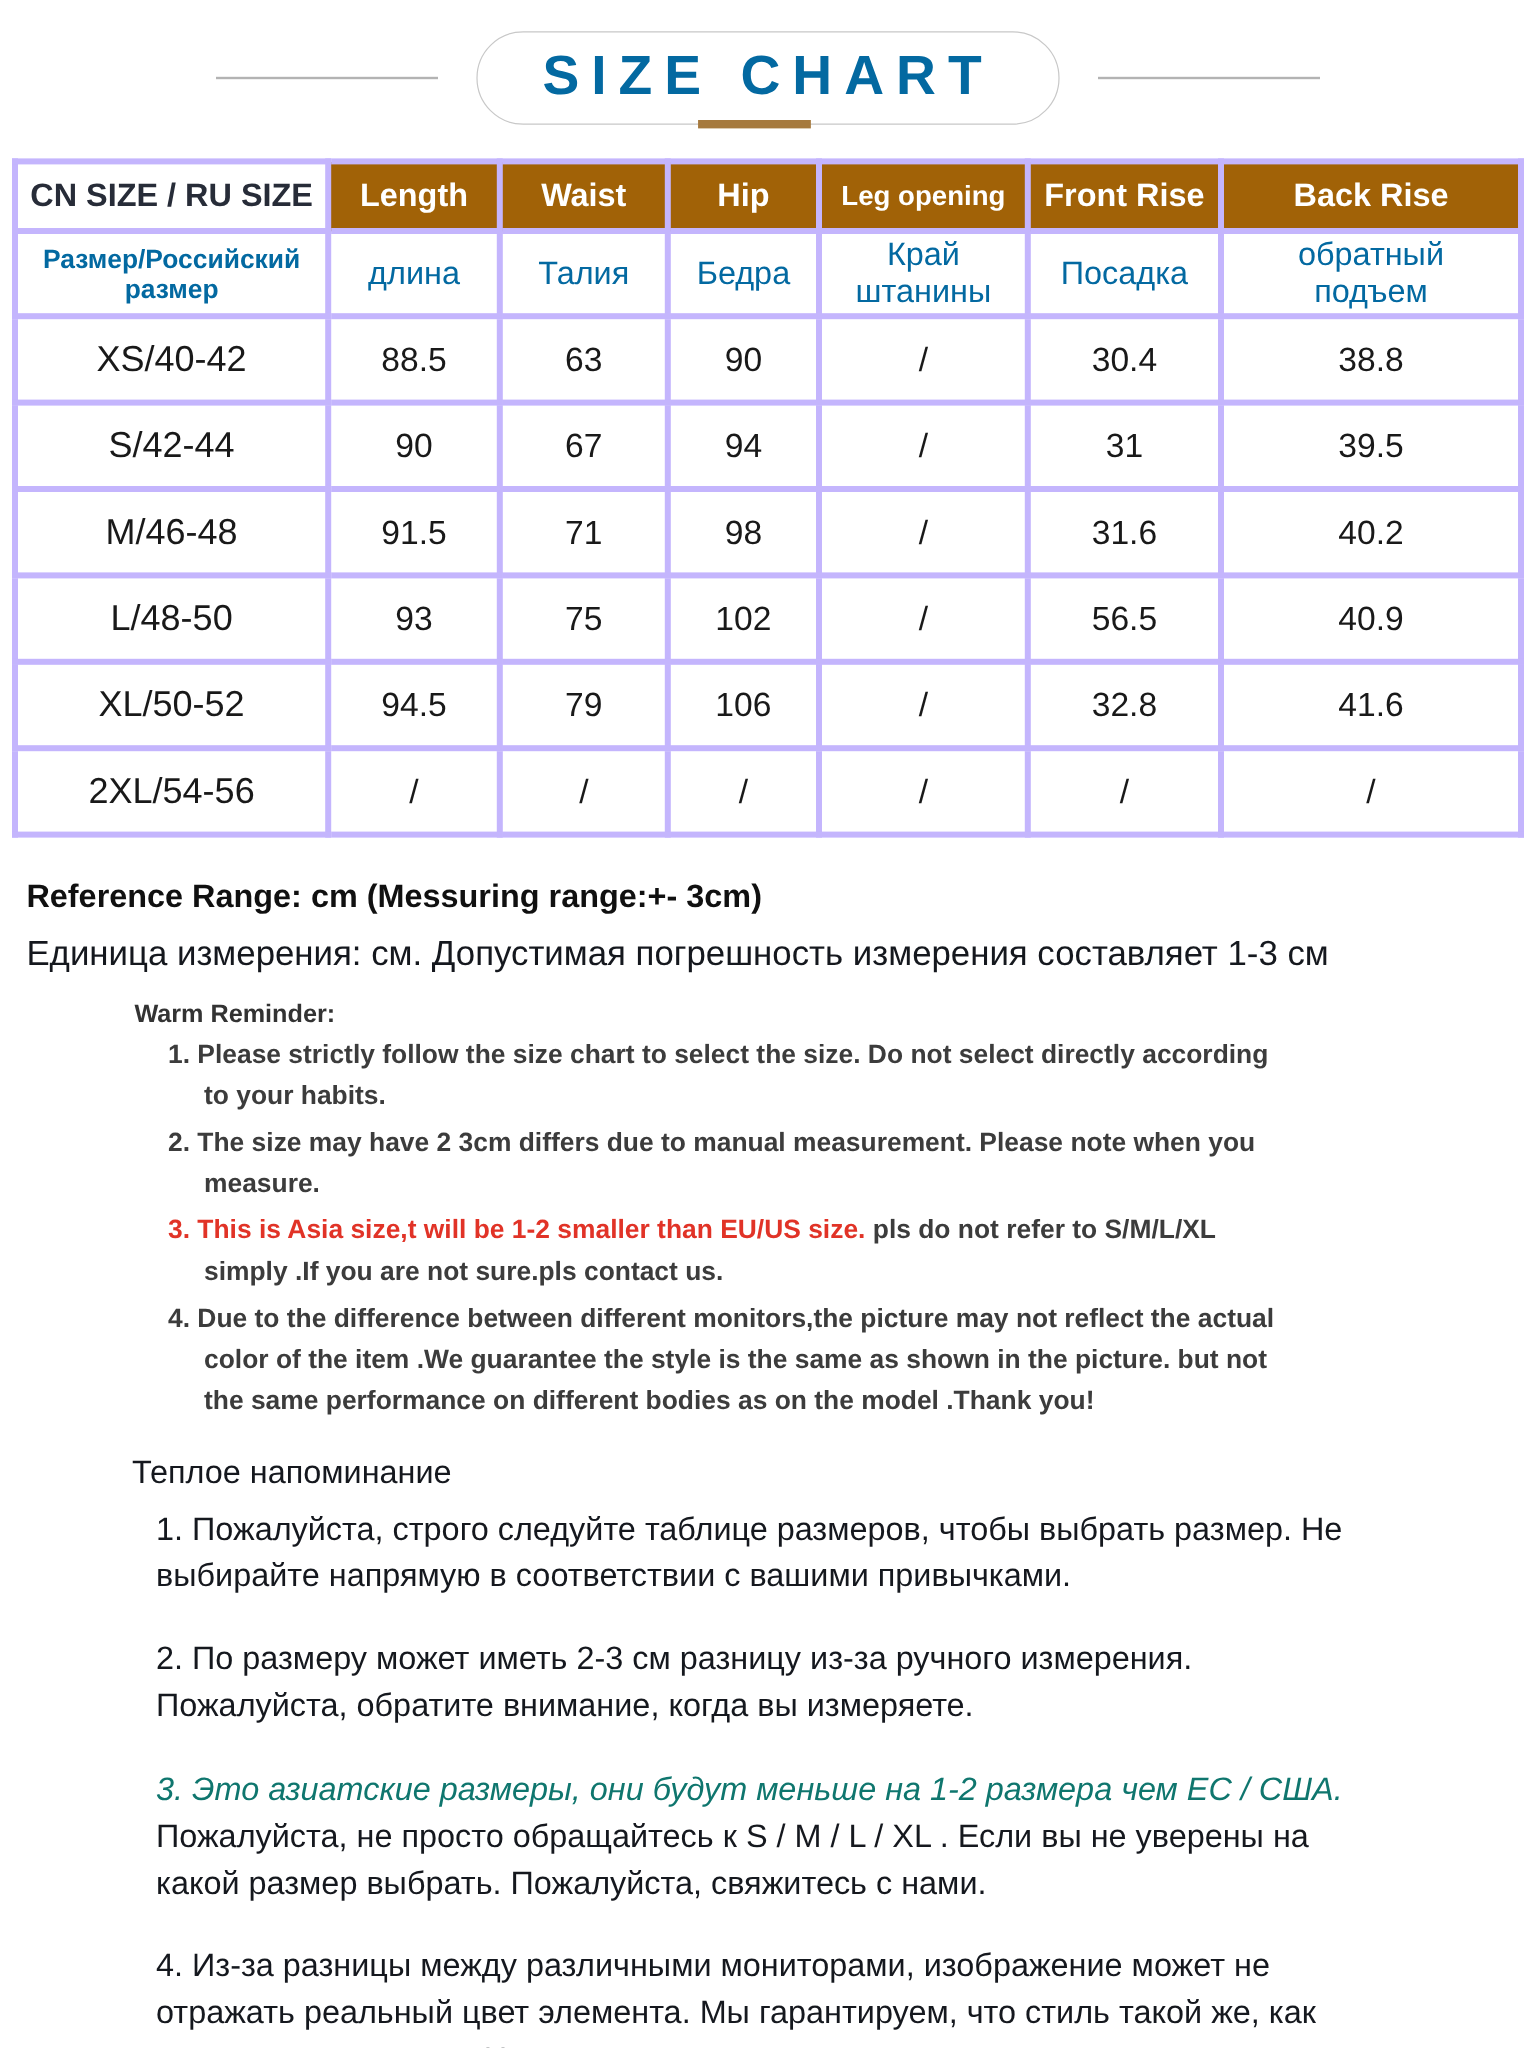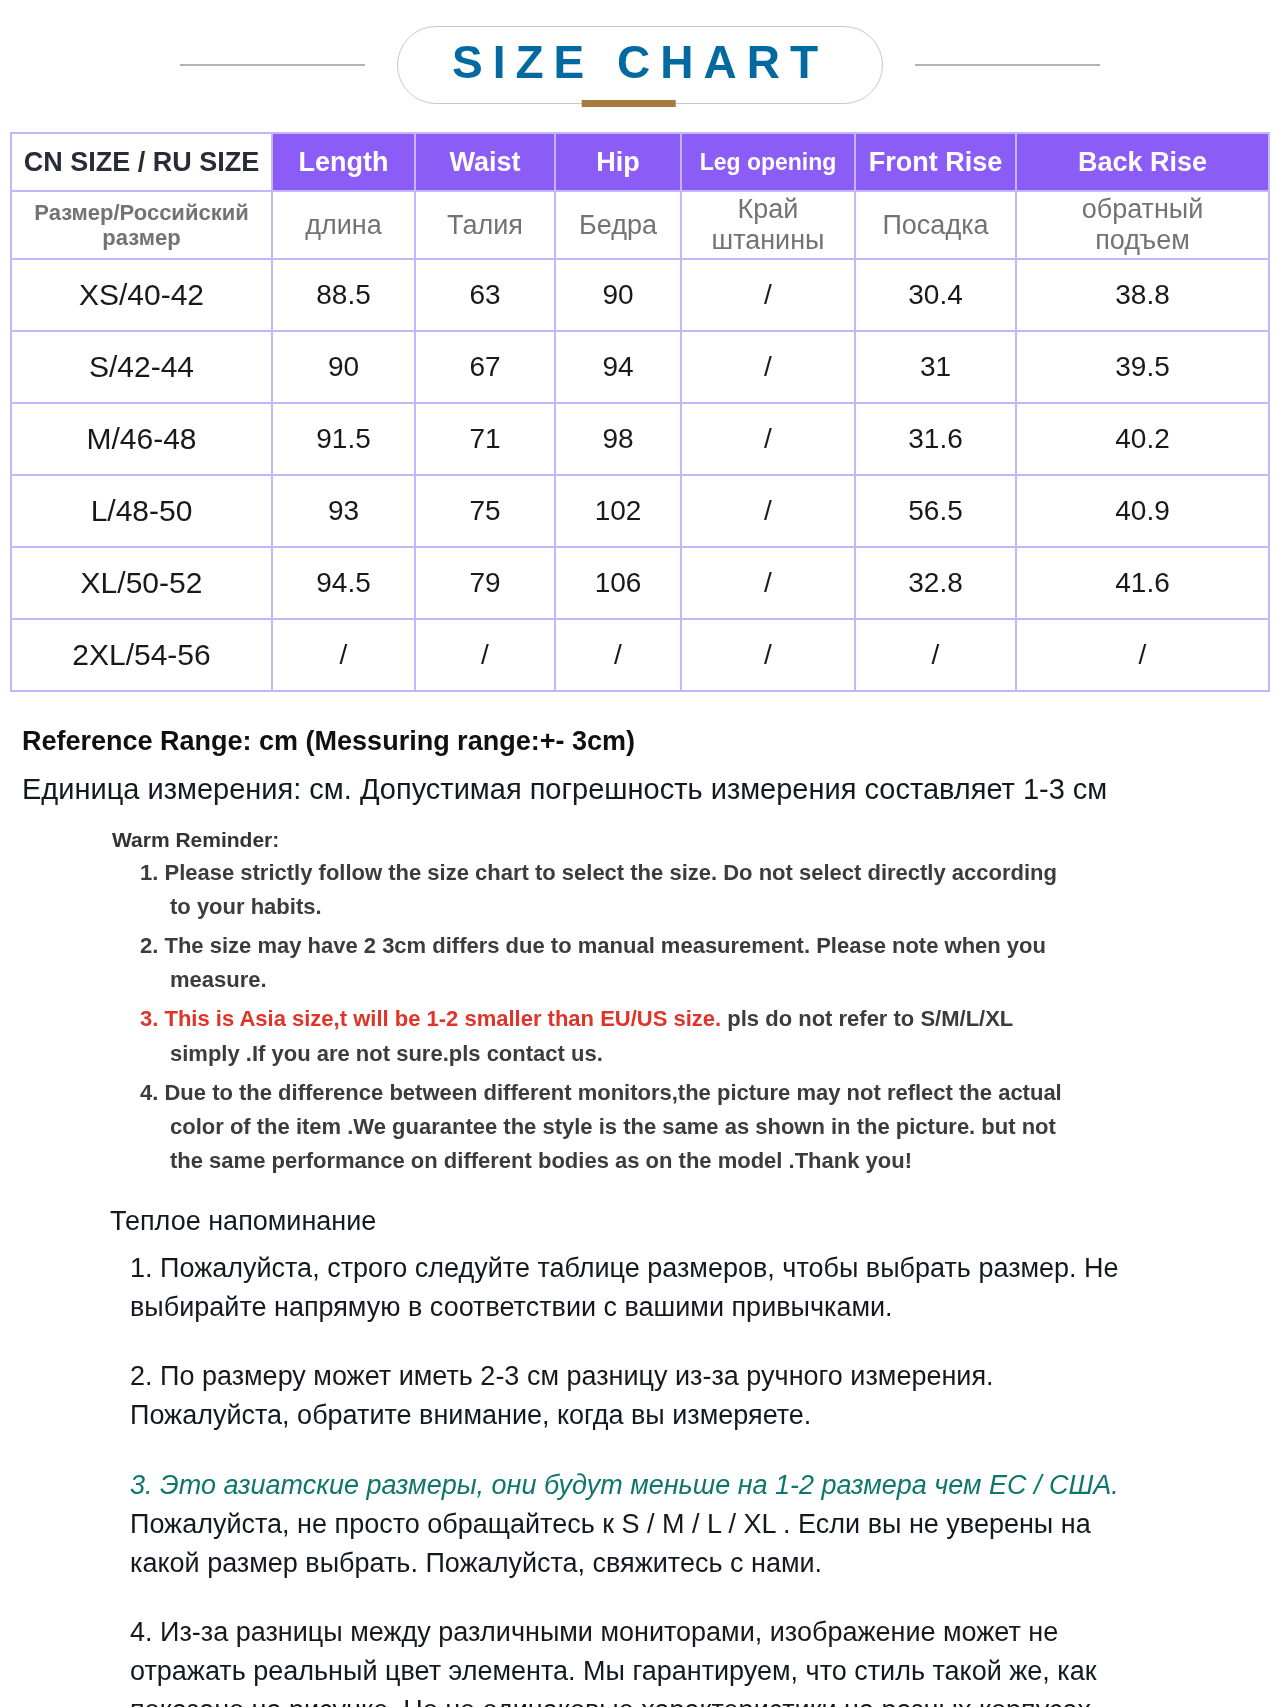--- a/index.html
+++ b/index.html
@@ -13,27 +13,27 @@
 
   
   .title-row { display: flex; align-items: center; justify-content: center; gap: 32px; margin-bottom: 28px; }
   .deco-line { width: 185px; height: 2px; background: #b3b3b3; }
   .pill { position: relative; border: 1px solid #c8c8c8; border-radius: 48px; padding: 8px 54px 14px; }
   .title-text { font-size: 46px; font-weight: bold; letter-spacing: 10px; color: #0369a1; white-space: nowrap; }
   .title-underline { position: absolute; left: 50%; bottom: -4px; transform: translateX(-62%); width: 94px; height: 7px; background: #a67a3e; }
 
   
   .size-table { width: 1260px; margin: 0 auto; border-collapse: collapse; table-layout: fixed; }
-  .size-table th, .size-table td { border: 2px solid #c4b5fd; text-align: center; vertical-align: middle; padding: 2px 4px; }
+  .size-table th, .size-table td { border: 5px solid #c4b5fd; text-align: center; vertical-align: middle; padding: 2px 4px; }
   col.c0 { width: 261px; } col.c1 { width: 143px; } col.c2 { width: 140px; }
   col.c3 { width: 126px; } col.c4 { width: 174px; } col.c5 { width: 161px; }
-  .row-en th { background: #8b5cf6; color: #ffffff; font-weight: bold; font-size: 27px; height: 58px; }
+  .row-en th { background: #a16207; color: #ffffff; font-weight: bold; font-size: 27px; height: 58px; }
   .row-en th.first-col { background: #ffffff; color: #272c38; }
   .row-en th.small { font-size: 23px; }
-  .row-ru th { background: #ffffff; color: #737373; font-weight: normal; font-size: 27px; height: 66px; white-space: pre-line; line-height: 1.15; margin-left: 12px; }
+  .row-ru th { background: #ffffff; color: #0369a1; font-weight: normal; font-size: 27px; height: 66px; white-space: pre-line; line-height: 1.15; margin-left: 12px; }
   .row-ru th.first-col { font-size: 22px; font-weight: bold; }
   .size-table tbody td { height: 72px; font-size: 28px; color: #191919; background: #fff; }
   .size-table tbody td.first-col { font-size: 30px; }
 
   
   .ref { margin-left: 22px; }
   .ref.en-bold { font-weight: bold; font-size: 27px; margin-top: 34px; color: #101010; }
   .ref.ru { font-size: 29px; margin-top: 16px; color: #15181e; }
 
   

